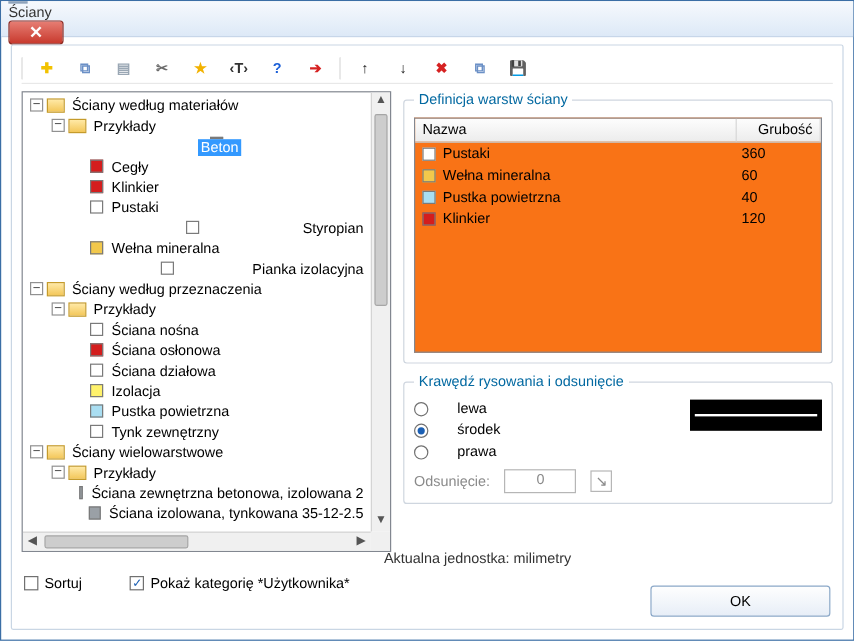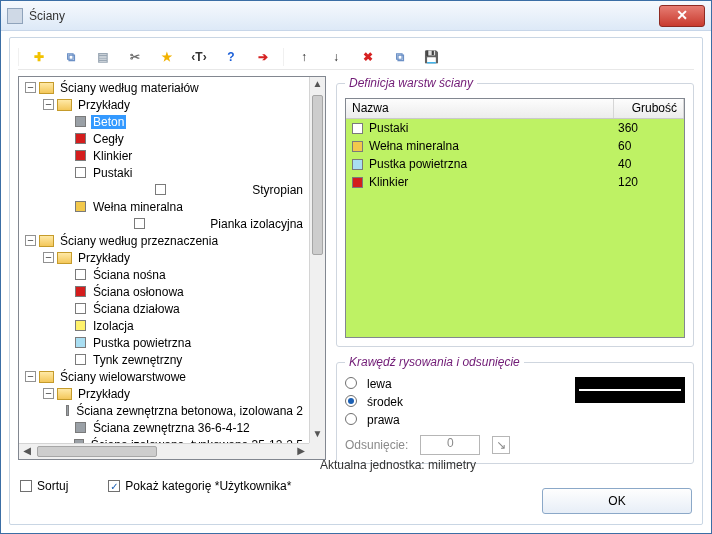--- a/index.html
+++ b/index.html
@@ -1,18 +1,18 @@
 <!DOCTYPE html>
 <html><head>
 <meta charset="utf-8">
 <style>
   * { box-sizing: border-box; font-family: "Segoe UI", Tahoma, sans-serif; font-size: 12px; }
   body { margin: 0; background: #fff; }
   .window { width: 712px; height: 534px; border: 1px solid #3b6ea5; background: #fff; position: relative; }
-  .titlebar { height: 30px; background: linear-gradient(#f6f9fd, #dde9f7); border-bottom: 1px solid #c7d6e9; display: flex; align-items: center; padding: 0 6px; }
+  .titlebar { height: 30px; background: linear-gradient(#f6f9fd, #dde9f7); border-bottom: 1px solid #c7d6e9; display: flex; align-items: flex-start; padding: 0 6px; flex-direction: column; }
   .titlebar-icon { width: 16px; height: 16px; background: #cfd9e6; border: 1px solid #8fa3bb; margin-right: 6px; }
   .titlebar-text { flex: 1; color: #333; }
   .close-btn { width: 46px; height: 22px; background: linear-gradient(#e67d73, #c83a2e); border: 1px solid #8e2a22; border-radius: 3px; color: #fff; text-align: center; line-height: 18px; font-weight: bold; font-size: 14px; cursor: pointer; }
   .content { position: absolute; top: 36px; left: 8px; right: 8px; bottom: 8px; border: 1px solid #c9d6e4; border-radius: 2px; background: #fff; padding: 6px 8px 8px 8px; }
   .toolbar { height: 26px; display: flex; align-items: center; gap: 16px; padding: 2px 4px; border-bottom: 1px solid #e8e8e8; }
   .tb-sep { width: 1px; height: 18px; background: #b9b9b9; border-right: 1px solid #f0f0f0; margin: 0 -4px; }
   .tb-icon { width: 16px; height: 16px; display: inline-flex; align-items: center; justify-content: center; cursor: pointer; }
   .body { display: flex; gap: 10px; height: calc(100% - 88px); margin-top: 6px; }
   .left { width: 308px; display: flex; flex-direction: column; }
   .tree-wrap { flex: 1; border: 1px solid #828790; background: #fff; position: relative; overflow: hidden; }
@@ -28,33 +28,33 @@
   .corner { position: absolute; right: 0; bottom: 0; width: 16px; height: 16px; background: #f0f0f0; }
   .node { display: flex; align-items: center; height: 17px; white-space: nowrap; padding-right: 4px; }
   .twisty { width: 11px; height: 11px; border: 1px solid #919191; background: #fff; text-align: center; line-height: 9px; font-size: 11px; color: #444; margin-right: 3px; cursor: pointer; }
   .twisty.blank { border: none; background: transparent; }
   .folder { width: 15px; height: 12px; background: linear-gradient(#ffe9a6, #f3c75a); border: 1px solid #c59b2b; margin-right: 4px; }
   .swatch { width: 11px; height: 11px; border: 1px solid #7a7a7a; margin-right: 5px; }
   .node-label { padding: 0 2px; }
   .node-label.selected { background: #3399ff; color: #fff; }
   .right { flex: 1; display: flex; flex-direction: column; gap: 8px; }
   fieldset { border: 1px solid #cfd6df; border-radius: 3px; padding: 8px 8px; margin: 0; }
-  legend { padding: 0 4px; color: #701a75; font-style: italic; }
-  .layers { border: 1px solid #828790; height: 240px; background: #bef264; }
+  legend { padding: 0 4px; color: #0369a1; }
+  .layers { border: 1px solid #828790; height: 196px; background: #f97316; }
   .layers-head { display: flex; background: linear-gradient(#fdfdfd, #ececec); border-bottom: 1px solid #c9c9c9; height: 20px; }
   .layers-head .col { padding: 2px 6px; border-right: 1px solid #d6d6d6; }
   .col-name { flex: 1; }
   .col-thick { width: 70px; text-align: right; padding-right: 10px; }
   .lrow { display: flex; height: 18px; align-items: center; padding: 0 6px; }
   .lrow .sw { width: 11px; height: 11px; border: 1px solid #7a7a7a; margin-right: 6px; }
   .lrow .nm { flex: 1; }
   .lrow .th { width: 60px; text-align: left; }
   .edge-row { display: flex; gap: 18px; align-items: flex-start; }
   .radios { display: flex; flex-direction: column; gap: 4px; }
-  .radio { display: flex; align-items: flex-start; gap: 10px; cursor: pointer; }
+  .radio { display: flex; align-items: flex-end; gap: 24px; cursor: pointer; }
   .radio .dot { width: 12px; height: 12px; border: 1px solid #707070; border-radius: 50%; display: inline-flex; align-items: center; justify-content: center; }
   .radio .dot.checked::after { content: ''; width: 6px; height: 6px; background: #1b5fb3; border-radius: 50%; }
   .preview { width: 110px; height: 26px; background: #000; margin-left: auto; position: relative; }
   .preview::after { content: ''; position: absolute; left: 4px; right: 4px; top: 50%; height: 2px; background: #fff; transform: translateY(-1px); }
   .offset-row { display: flex; align-items: center; gap: 12px; margin-top: 8px; color: #8a8a8a; }
   .offset-input { width: 60px; height: 20px; border: 1px solid #b6b6b6; text-align: center; color: #8a8a8a; background: #fff; }
   .offset-btn { width: 18px; height: 18px; border: 1px solid #b6b6b6; display: inline-flex; align-items: center; justify-content: center; color: #8a8a8a; }
   .bottom { position: absolute; left: 10px; right: 10px; bottom: 10px; display: flex; align-items: center; height: 56px; }
   .chk { display: inline-flex; align-items: center; gap: 5px; cursor: pointer; }
   .chk-box { width: 12px; height: 12px; border: 1px solid #707070; background: #fff; display: inline-flex; align-items: center; justify-content: center; font-size: 10px; color: #1b5fb3; }
@@ -97,21 +97,21 @@
               <div class="node" style="padding-left: 6px;">
                 <div class="twisty">−</div>
                 <div class="folder"></div>
                 <span class="node-label">Ściany według materiałów</span>
               </div>
               <div class="node" style="padding-left: 24px;">
                 <div class="twisty">−</div>
                 <div class="folder"></div>
                 <span class="node-label">Przykłady</span>
               </div>
-              <div class="node" style="padding-left: 42px;">
+              <div class="node" style="padding-left: 42px; flex-direction: column;">
                 <div class="twisty blank"></div>
                 <div class="swatch" style="background: rgb(154, 160, 166);"></div>
                 <span class="node-label selected">Beton</span>
               </div>
               <div class="node" style="padding-left: 42px;">
                 <div class="twisty blank"></div>
                 <div class="swatch" style="background: rgb(212, 29, 29);"></div>
                 <span class="node-label">Cegły</span>
               </div>
               <div class="node" style="padding-left: 42px;">
@@ -186,25 +186,20 @@
               </div>
               <div class="node" style="padding-left: 24px;">
                 <div class="twisty">−</div>
                 <div class="folder"></div>
                 <span class="node-label">Przykłady</span>
               </div>
               <div class="node" style="padding-left: 42px;">
                 <div class="twisty blank"></div>
                 <div class="swatch" style="background: rgb(154, 160, 166);"></div>
                 <span class="node-label">Ściana zewnętrzna betonowa, izolowana 2</span>
-              </div>
-              <div class="node" style="padding-left: 42px;">
-                <div class="twisty blank"></div>
-                <div class="swatch" style="background: rgb(154, 160, 166);"></div>
-                <span class="node-label">Ściana zewnętrzna 36-6-4-12</span>
               </div>
               <div class="node" style="padding-left: 42px;">
                 <div class="twisty blank"></div>
                 <div class="swatch" style="background: rgb(154, 160, 166);"></div>
                 <span class="node-label">Ściana izolowana, tynkowana 35-12-2.5</span>
               </div>
             </div>
           <div class="vscroll">
             <div class="arrow up">▲</div>
             <div class="thumb"></div>

